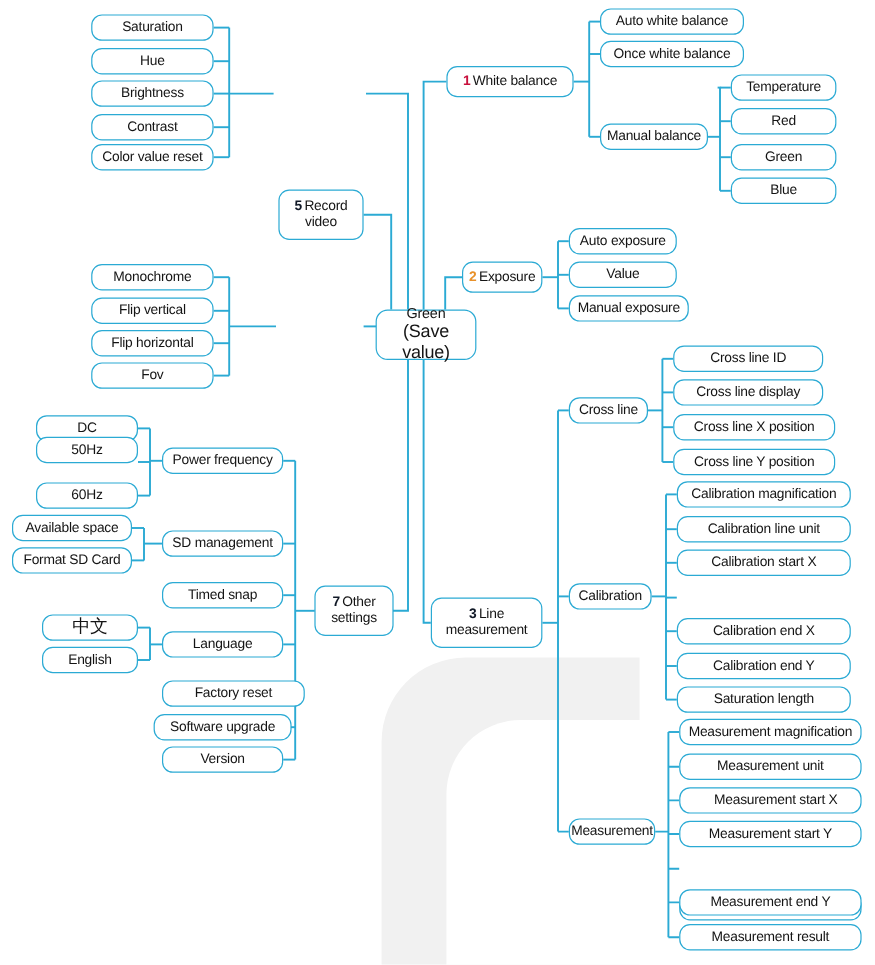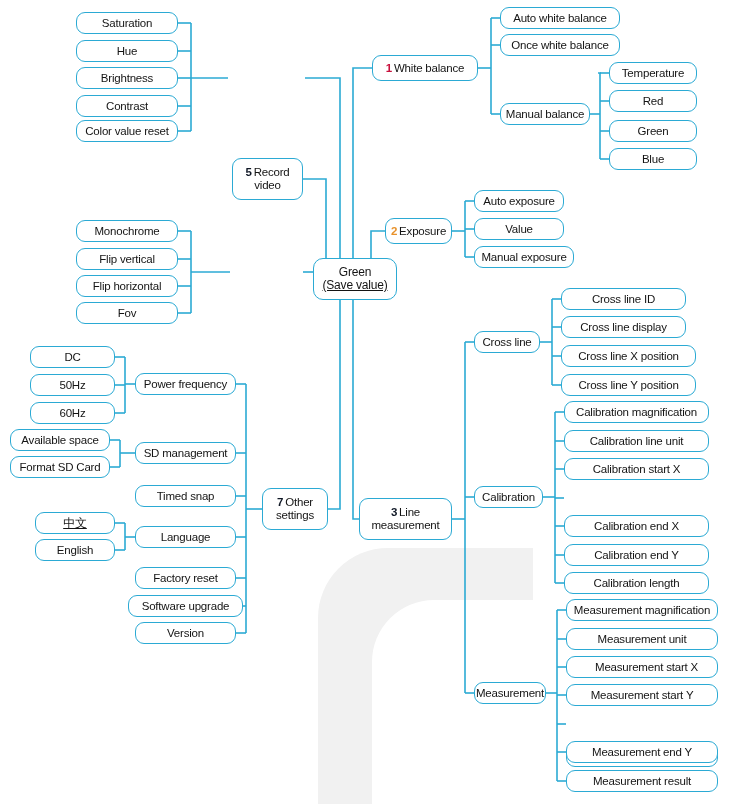--- a/index.html
+++ b/index.html
@@ -39,21 +39,21 @@
     letter-spacing:-0.2px;
     padding:0 3px;
     white-space:nowrap;
   }
   .node.two-line{line-height:1.12;white-space:normal;}
   .node.center{border-width:1.6px;border-radius:10px;font-size:12px;}
   .num{font-weight:bold;margin-right:2px;}
   .num.red{color:#C8103C;}
   .num.orange{color:#E8912A;}
   .num.dark{color:#101826;}
-  .sm{font-size:12px;text-decoration:underline;}
+  .sm{font-size:15px;}
 </style>
 </head>
 <body>
 
 <div id="stage">
 
   <div id="watermark"></div>
   <div id="watermark2"></div>
 
   <svg id="wires" viewBox="0 0 729 804" xmlns="http://www.w3.org/2000/svg">
@@ -273,50 +273,50 @@
   <div class="node" style="left:561px;top:316px;width:125px;height:22px;">Cross line display</div>
   <div class="node" style="left:561px;top:345px;width:135px;height:22px;">Cross line X position</div>
   <div class="node" style="left:561px;top:374px;width:135px;height:22px;">Cross line Y position</div>
 
   <div class="node" style="left:474px;top:486px;width:69px;height:22px;">Calibration</div>
   <div class="node" style="left:564px;top:401px;width:145px;height:22px;">Calibration magnification</div>
   <div class="node" style="left:564px;top:430px;width:145px;height:22px;text-align:right;">Calibration line unit</div>
   <div class="node" style="left:564px;top:458px;width:145px;height:22px;">Calibration start X</div>
   <div class="node" style="left:564px;top:515px;width:145px;height:22px;">Calibration end X</div>
   <div class="node" style="left:564px;top:544px;width:145px;height:22px;">Calibration end Y</div>
-  <div class="node" style="left:564px;top:572px;width:145px;height:22px;">Calibration length</div>
+  <div class="node" style="left:564px;top:572px;width:145px;height:22px;">Saturation length</div>
 
   <div class="node" style="left:474px;top:682px;width:72px;height:22px;">Measurement</div>
   <div class="node" style="left:566px;top:599px;width:152px;height:22px;">Measurement magnification</div>
   <div class="node" style="left:566px;top:628px;width:152px;height:22px;">Measurement unit</div>
   <div class="node" style="left:566px;top:656px;width:152px;height:22px;padding-left:12px;">Measurement start X</div>
   <div class="node" style="left:566px;top:684px;width:152px;height:22px;">Measurement start Y</div>
   <div class="node" style="left:566px;top:713px;width:152px;height:22px;margin-top:32px;">Measurement end X</div>
   <div class="node" style="left:566px;top:741px;width:152px;height:22px;">Measurement end Y</div>
   <div class="node" style="left:566px;top:770px;width:152px;height:22px;">Measurement result</div>
 
   <div class="node two-line" style="left:262px;top:488px;width:66px;height:42px;">
     <div>
       <div><span class="num dark">7</span><span>Other</span></div>
       <div>settings</div>
     </div>
   </div>
 
   <div class="node" style="left:135px;top:373px;width:101px;height:22px;">Power frequency</div>
   <div class="node" style="left:30px;top:346px;width:85px;height:22px;">DC</div>
-  <div class="node" style="left:30px;top:374px;width:85px;height:22px;text-align:right;">50Hz</div>
+  <div class="node" style="left:30px;top:364px;width:85px;height:22px;text-align:right;">50Hz</div>
   <div class="node" style="left:30px;top:402px;width:85px;height:22px;">60Hz</div>
 
   <div class="node" style="left:135px;top:442px;width:101px;height:22px;">SD management</div>
   <div class="node" style="left:10px;top:429px;width:100px;height:22px;">Available space</div>
   <div class="node" style="left:10px;top:456px;width:100px;height:22px;">Format SD Card</div>
 
   <div class="node" style="left:135px;top:485px;width:101px;height:22px;">Timed snap</div>
 
   <div class="node" style="left:135px;top:526px;width:101px;height:22px;">Language</div>
   <div class="node sm" style="left:35px;top:512px;width:80px;height:22px;">中文</div>
   <div class="node" style="left:35px;top:539px;width:80px;height:22px;">English</div>
 
-  <div class="node" style="left:135px;top:567px;width:101px;height:22px;">Factory reset</div>
+  <div class="node" style="left:135px;top:567px;width:119px;height:22px;">Factory reset</div>
   <div class="node" style="left:128px;top:595px;width:115px;height:22px;">Software upgrade</div>
   <div class="node" style="left:135px;top:622px;width:101px;height:22px;">Version</div>
 
 </div>
 
 </body></html>

